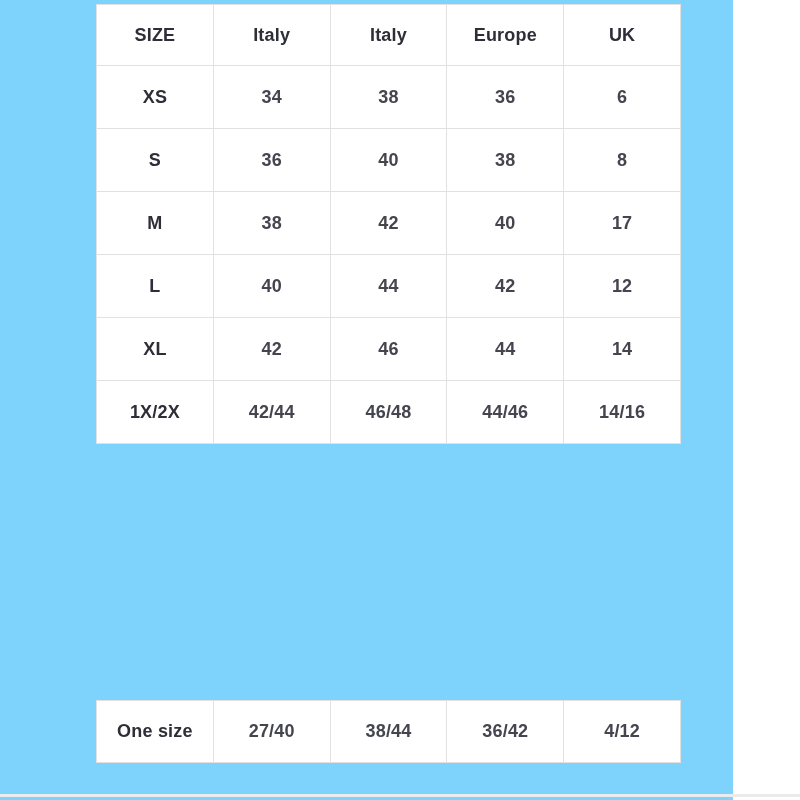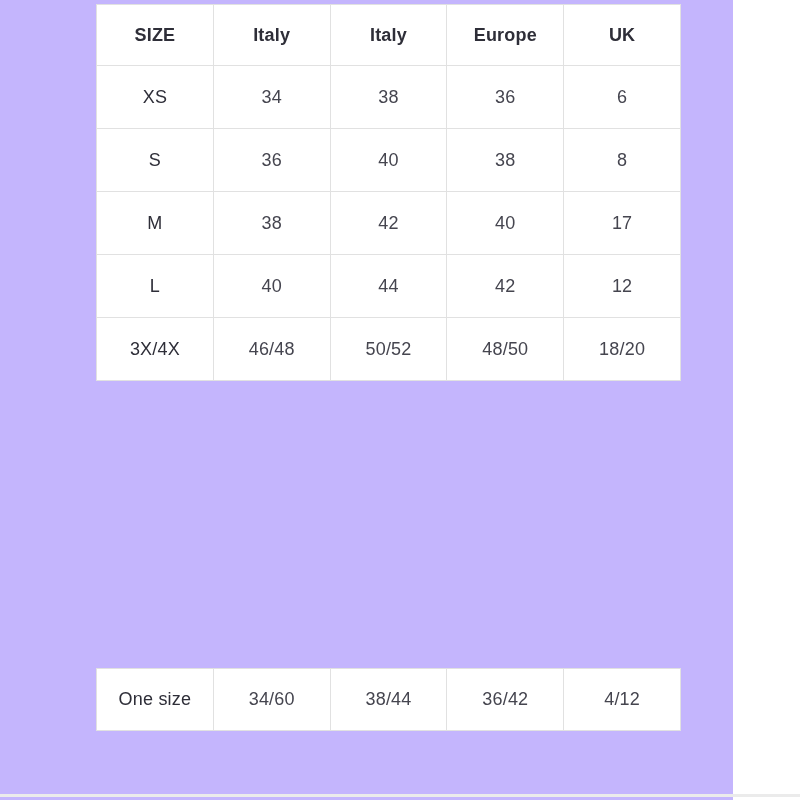--- a/index.html
+++ b/index.html
@@ -6,49 +6,50 @@
   html, body { background: #ffffff; }
   body {
     width: 800px; height: 800px;
     font-family: "Liberation Sans", sans-serif;
     position: relative;
     overflow: hidden;
   }
   .page {
     position: relative;
     width: 733px; height: 800px;
-    background: #c4b5fd;
+    background: #7dd3fc;
   }
   table {
     border-collapse: collapse;
     table-layout: fixed;
     position: absolute;
     left: 96px;
     width: 585px;
     background: #ffffff;
   }
   .table-main { top: 4px; }
-  .table-special { top: 668px; }
+  .table-special { top: 700px; }
   th, td {
     border: 1px solid #e1e1e1;
     text-align: center;
     vertical-align: middle;
     font-size: 18px;
     background: #ffffff;
     letter-spacing: 0.2px;
+    font-weight: bold;
   }
   th {
     font-weight: bold;
     color: #2e2e38;
     height: 61px;
   }
   td { color: #45454f; height: 63px; }
   .table-special td { height: 62px; }
   td.size-label {
-    font-weight: normal;
+    font-weight: bold;
     color: #2e2e38;
   }
   .bottom-edge {
     position: absolute;
     left: 0; top: 794px;
     width: 800px; height: 3px;
     background: #ebebeb;
   }
 </style>
 </head>
@@ -89,34 +90,41 @@
         <td>17</td>
       </tr>
       <tr>
         <td class="size-label">L</td>
         <td>40</td>
         <td>44</td>
         <td>42</td>
         <td>12</td>
       </tr>
       <tr>
-        <td class="size-label">3X/4X</td>
+        <td class="size-label">XL</td>
+        <td>42</td>
+        <td>46</td>
+        <td>44</td>
+        <td>14</td>
+      </tr>
+      <tr>
+        <td class="size-label">1X/2X</td>
+        <td>42/44</td>
         <td>46/48</td>
-        <td>50/52</td>
-        <td>48/50</td>
-        <td>18/20</td>
+        <td>44/46</td>
+        <td>14/16</td>
       </tr>
     </tbody>
   </table>
 
   <table class="table-special">
     <tbody>
       <tr>
         <td class="size-label">One size</td>
-        <td>34/60</td>
+        <td>27/40</td>
         <td>38/44</td>
         <td>36/42</td>
         <td>4/12</td>
       </tr>
     </tbody>
   </table>
 
   <div class="bottom-edge"></div>
 
 </div>

